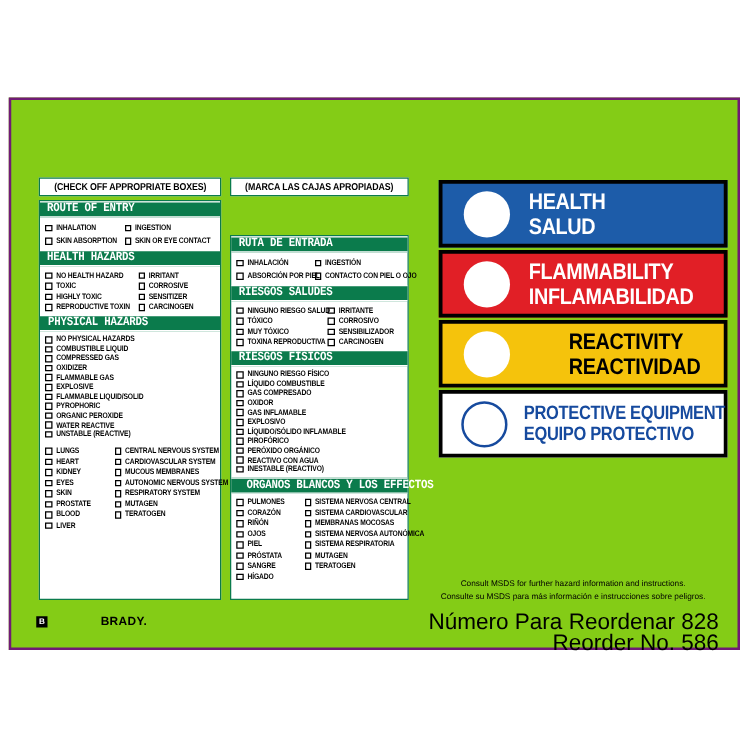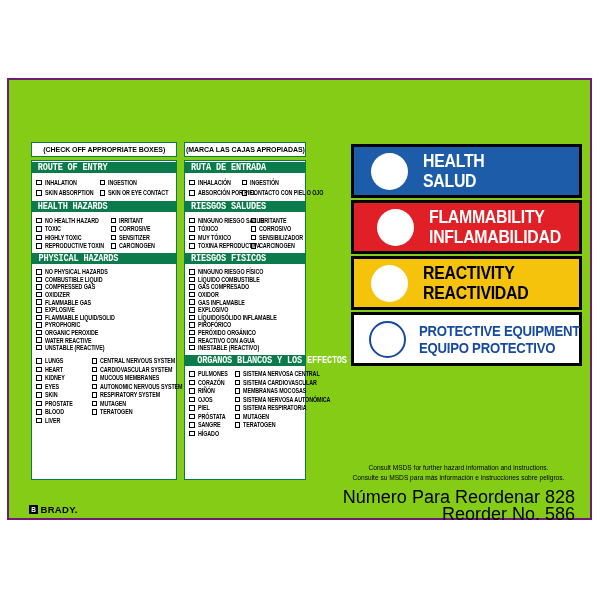--- a/index.html
+++ b/index.html
@@ -3,21 +3,21 @@
 <meta charset="utf-8">
 <style>
   * { margin:0; padding:0; box-sizing:border-box; }
   html,body { width:600px; height:600px; background:#ffffff; font-family:"Liberation Sans", sans-serif; }
   .page { position:relative; width:600px; height:600px; background:#fff; overflow:hidden; }
   .label { position:absolute; left:7px; top:78px; width:585px; height:442px; border:2px solid #701a75; background:#84cc16; }
 
   
   .cl { position:absolute; top:62px; height:338px; display:flex; flex-direction:column; }
   .cl-en { left:22px;  width:146px; }
-  .cl-es { left:175px; width:122px; }
+  .cl-es { left:175px; width:143px;gap:28px; }
   .cl-title { height:15px; border:1.5px solid var(--green); display:flex; align-items:center; justify-content:center; flex:0 0 auto; margin-bottom:3px; background:#fff; }
   .cl-title span { font-size:8px; font-weight:bold; white-space:nowrap; transform:scaleX(0.88); letter-spacing:-0.1px; }
   .cl-box { border:1.5px solid var(--green); flex:1; display:flex; flex-direction:column; background:#fff; }
   .cl-bar { background:var(--green); height:13px; flex:0 0 auto; display:flex; align-items:center; justify-content:flex-start; border-top:1px solid #fff; border-bottom:1px solid #fff;font-family:Liberation Mono, monospace; }
   .cl-bar span { color:#fff; font-size:10px; font-weight:bold; white-space:nowrap; transform:scaleX(0.86); letter-spacing:-0.2px; }
   .cl-body { padding:3px 4px 2px 4px; display:flex; flex:0 0 auto; }
   .cl-body:last-child { flex:1 1 auto; }
   .cl-col { display:flex; flex-direction:column; }
   .s0 .c0{width:47%} .s0 .c1{width:53%}
   .s1 .c0{width:55%} .s1 .c1{width:45%}
@@ -26,39 +26,39 @@
   .cb-row { display:flex; align-items:center; height:8.5px; }
   .s0 .cb-row { height:10.5px; }
   .s2 .cb-row { height:7.6px; }
   .cb-box { width:5.5px; height:5.5px; border:1px solid #000; background:#fff; flex:0 0 auto; margin-right:3px; }
   .cb-label { display:inline-block; font-size:6.4px; font-weight:bold; white-space:nowrap; transform:scaleX(0.84); transform-origin:left center; letter-spacing:-0.1px; color:#000; }
 
   
   .ratings { position:absolute; left:342px; top:64px; width:231px; }
   .rate-bar { height:54px; border:3px solid #000; margin-bottom:2px; display:flex; align-items:center; }
   .rate-blue   { background:var(--health-blue); }
-  .rate-red    { background:var(--flammability-red);justify-content:flex-end; }
-  .rate-yellow { background:var(--reactivity-yellow); }
+  .rate-red    { background:var(--flammability-red); }
+  .rate-yellow { background:var(--reactivity-yellow);gap:32px; }
   .rate-white  { background:#ffffff; }
   .rate-circle { width:37px; height:37px; border-radius:50%; background:#fff; margin-left:17px; flex:0 0 auto; }
   .rate-white .rate-circle { border:2.5px solid var(--protective-blue); margin-left:15px; }
   .rate-text { margin-left:15px; display:flex; flex-direction:column; }
   .rate-text span { display:inline-block; font-size:18px; line-height:20px; font-weight:bold; white-space:nowrap; transform:scaleX(0.88); transform-origin:left center; letter-spacing:-0.3px; }
   .rate-blue .rate-text span, .rate-red .rate-text span { color:#ffffff; }
   .rate-yellow .rate-text span { color:#000000; }
   .rate-white .rate-text { margin-left:13px; }
   .rate-white .rate-text span { color:var(--protective-blue); font-size:15.5px; line-height:17.5px; transform:scaleX(0.85); }
 
   
   .footer { position:absolute; left:331px; top:383px; width:237px; }
   .msds { text-align:center; font-size:6.6px; line-height:9.5px; color:#000; }
   .reorder { margin-top:7px; text-align:right; font-size:18px; line-height:16.5px; color:#000; padding-right:2px; }
 
   
-  .brand { position:absolute; left:20px; bottom:3px; display:flex; align-items:center; }
+  .brand { position:absolute; left:20px; bottom:15px; display:flex; align-items:center;gap:40px; }
   .brand-mark { width:9px; height:9px; background:#000; color:#fff; font-size:6.5px; font-weight:bold; display:flex; align-items:center; justify-content:center; margin-right:2.5px; }
   .brand-text { font-size:9.5px; font-weight:bold; letter-spacing:0.3px; color:#000; }
 </style>
 </head>
 <body>
 
 <div class="page">
   <div class="label">
 
     <div class="cl cl-en">

